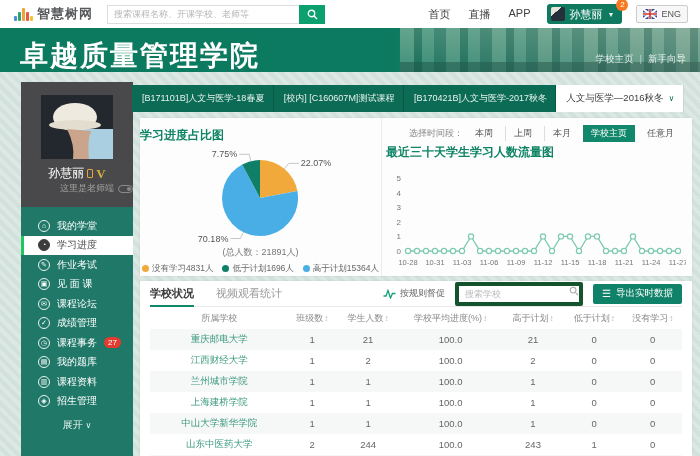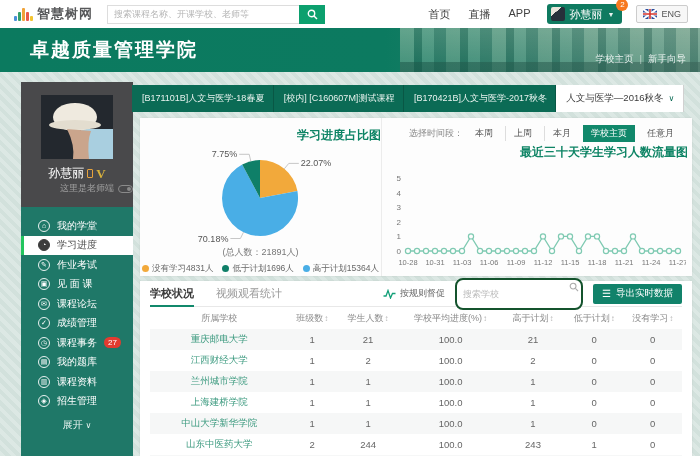--- a/index.html
+++ b/index.html
@@ -33,21 +33,21 @@
     border-radius:2px; display:flex; align-items:center; gap:4px; padding:0 6px; font-size:9px; color:#555; cursor:pointer; }
 
   
   .banner { position:absolute; top:28px; left:0; width:700px; height:44px;
     background:linear-gradient(90deg,#0b7a5f 0%,#0c7a60 55%,#27816b 75%,#4e8f7c 100%); overflow:hidden; }
   .skyline { position:absolute; right:0; top:0; width:300px; height:44px; opacity:.55;
     background:
       linear-gradient(0deg, rgba(40,60,55,.55) 0 10px, transparent 10px),
       repeating-linear-gradient(90deg, rgba(235,225,205,.35) 0 14px, rgba(25,50,45,.35) 14px 22px, rgba(210,215,200,.30) 22px 34px, rgba(60,85,80,.35) 34px 46px),
       linear-gradient(180deg, rgba(250,245,225,.5), rgba(120,150,140,.2)); }
-  .banner h1 { position:absolute; left:30px; top:9px; font-size:19px; color:#fff; letter-spacing:2px; font-weight:bold; }
+  .banner h1 { position:absolute; left:20px; top:9px; font-size:28px; color:#fff; letter-spacing:2px; font-weight:bold; }
   .banner-links { position:absolute; right:14px; bottom:6px; font-size:9.5px; color:rgba(255,255,255,.85); }
   .banner-links a { cursor:pointer; }
   .banner-links .sep { margin:0 6px; opacity:.6; }
 
   
   .profile { position:absolute; left:21px; top:82px; width:112px; height:125px; background:#49494b; z-index:2;
     text-align:center; }
   .photo { width:72px; height:64px; margin:13px auto 6px; display:block; background:#2c2f33; }
   .pname { font-size:12px; color:#fff; display:flex; align-items:center; justify-content:center; gap:3px; }
   .phone-ic { display:inline-block; width:6px; height:9px; border:1px solid #e8a33d; border-radius:1px; }
@@ -71,21 +71,21 @@
     display:flex; z-index:2; }
   .ctab { flex:0 1 auto; display:flex; align-items:center; padding:0 10px; font-size:9px; color:#e9f3ef;
     white-space:nowrap; border-right:1px solid rgba(0,0,0,.18); cursor:pointer; overflow:hidden; }
   .ctab.active { background:#fff; color:#3c3c3c; font-size:9.5px; }
   .ctab.active .tcaret { color:#0b6b55; margin-left:5px; font-size:8px; }
   .ctab-fill { flex:1 1 auto; }
 
   .charts-card { position:absolute; left:140px; top:118px; width:552px; height:158px; background:#fdfdfd;
     display:flex; z-index:1; box-shadow:0 0 2px rgba(0,0,0,.08); }
   .pie-panel { width:242px; border-right:1px solid #ececec; position:relative; }
-  .chart-title { text-align:right; font-size:12px; color:#0e8465; font-weight:bold; }
+  .chart-title { text-align:left; font-size:12px; color:#0e8465; font-weight:bold; }
   .pie-panel .chart-title { margin-top:9px; }
   .pie-caption { text-align:center; font-size:9px; color:#777; margin-top:-2px; }
   .pie-legend { display:flex; justify-content:center; gap:9px; margin-top:4px; font-size:8.5px; color:#666; }
   .pie-legend .dot { display:inline-block; width:7px; height:7px; border-radius:50%; margin-right:3px; vertical-align:-1px; }
   .line-panel { flex:1; position:relative; padding:0 4px; }
   .period-row { display:flex; justify-content:flex-end; align-items:center; gap:8px; margin:7px 10px 2px 0;
     font-size:9px; color:#555; }
   .period-row .plabel { color:#888; }
   .popt { cursor:pointer; padding:1px 4px; }
   .popt.sep { border-left:1px solid #ddd; padding-left:8px; }
@@ -94,21 +94,21 @@
 
   
   .table-card { position:absolute; left:140px; top:281px; width:552px; height:200px; background:#fff;
     z-index:1; box-shadow:0 0 2px rgba(0,0,0,.08); padding:0 10px; }
   .table-tabs { height:26px; display:flex; align-items:center; border-bottom:1px solid #e8e8e8; }
   .ttab { font-size:11px; color:#999; margin-right:22px; cursor:pointer; height:26px; line-height:24px; }
   .ttab.active { color:#3a3a3a; font-weight:bold; border-bottom:2px solid #11886b; }
   .table-controls { margin-left:auto; display:flex; align-items:center; gap:10px; }
   .urge { display:flex; align-items:center; gap:4px; font-size:9px; color:#666; cursor:pointer; }
   .tsearch { position:relative; }
-  .tsearch input { width:128px; height:32px; border:2px solid #14532d; border-radius:8px; font-size:9px;
+  .tsearch input { width:128px; height:24px; border:4px solid #14532d; border-radius:2px; font-size:9px;
     padding:0 18px 0 6px; color:#333; outline:none; }
   .tsearch input::placeholder { color:#bbb; }
   .tsearch svg { position:absolute; right:4px; top:4px; }
   .export-btn { height:20px; background:#11826a; color:#fff; border:none; border-radius:2px; font-size:9.5px;
     display:flex; align-items:center; gap:5px; padding:0 9px; cursor:pointer; }
   .export-btn .exicon { font-size:10px; line-height:10px; }
   table { width:100%; border-collapse:collapse; table-layout:fixed; }
   th { font-size:9px; color:#8a8a8a; font-weight:normal; height:22px; text-align:center; }
   th .sort { color:#b5b5b5; font-size:8px; margin-left:1px; cursor:pointer; }
   td { font-size:9.5px; color:#666; height:21px; text-align:center; }

